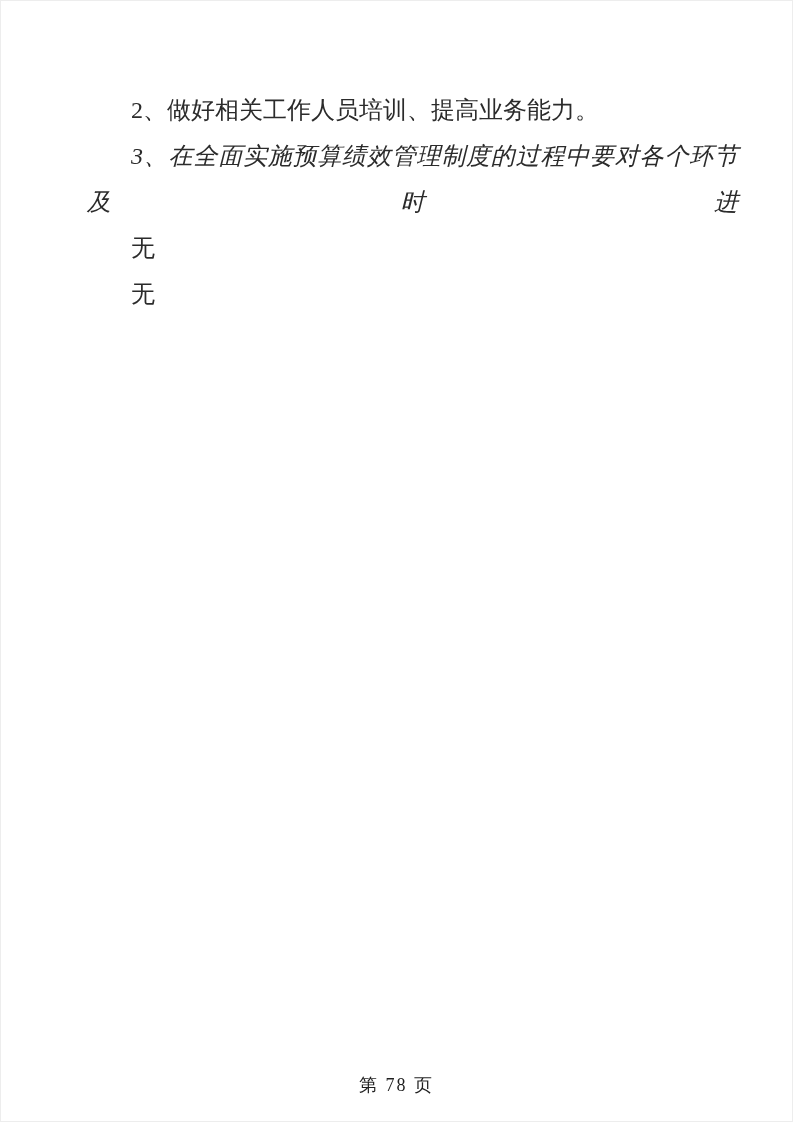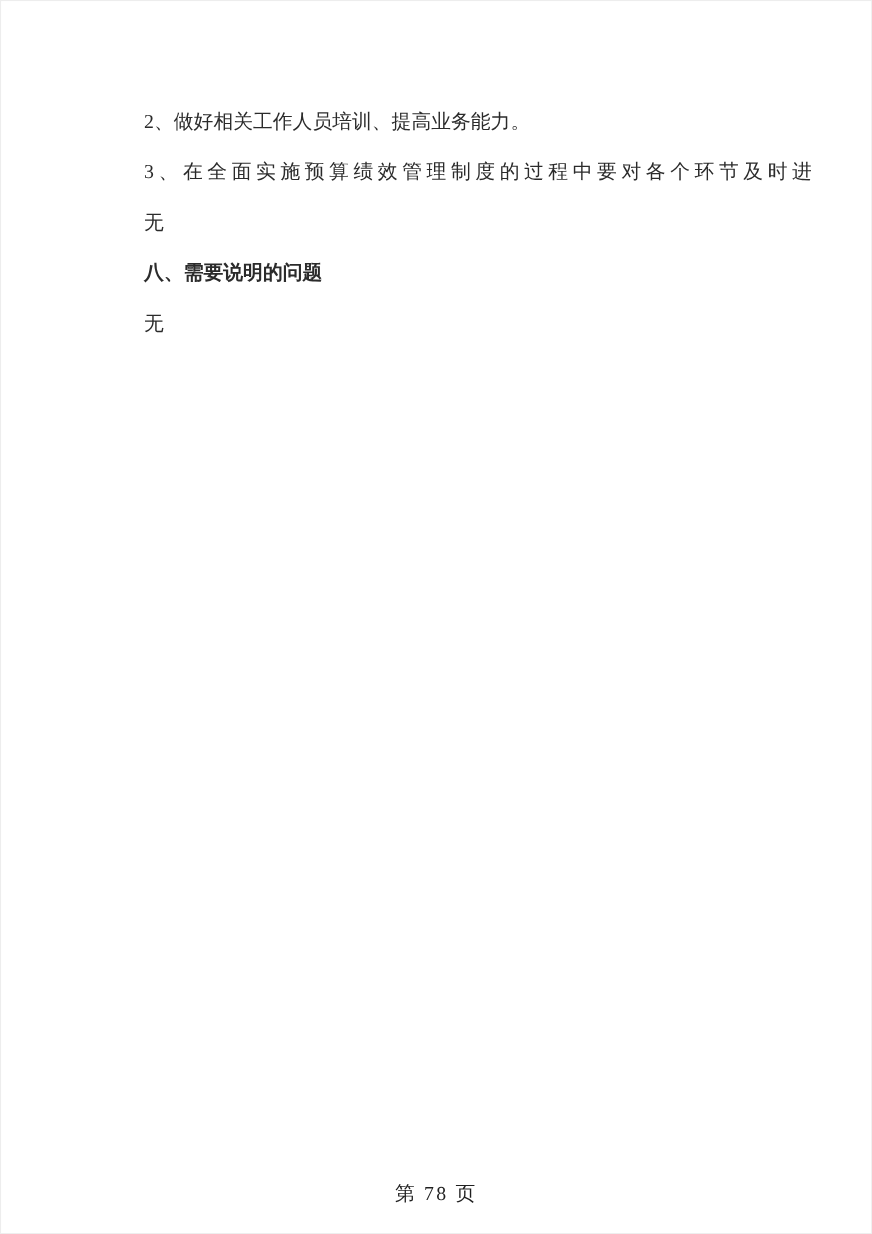--- a/index.html
+++ b/index.html
@@ -19,31 +19,32 @@
     overflow: hidden;
   }
   .content {
     position: absolute;
     left: 86px;
     top: 86px;
     width: 651px;
   }
   .line {
     margin: 0;
-    font-size: 18px;
+    font-size: 24px;
     line-height: 46px;
     white-space: normal;
     color: #2b2b2b;
   }
   .indent {
     text-indent: 44px;
   }
   .stretch {
     text-align: justify;
     text-align-last: justify;
+    font-style: italic;
   }
   .heading {
     font-weight: 700;
   }
   .page-footer {
     position: absolute;
     left: 0;
     right: 0;
     top: 1072px;
     text-align: center;
@@ -62,21 +63,20 @@
   <main class="content">
 
     <p class="line indent">2、做好相关工作人员培训、提高业务能力。</p>
 
     <p class="line indent stretch">3、在全面实施预算绩效管理制度的过程中要对各个环节及时进</p>
 
 
 
     <p class="line indent">无</p>
 
-    <p class="line indent heading">八、需要说明的问题</p>
 
     <p class="line indent">无</p>
 
   </main>
 
   <footer class="page-footer">
     <span class="page-number">第 78 页</span>
   </footer>
 
 </div>

